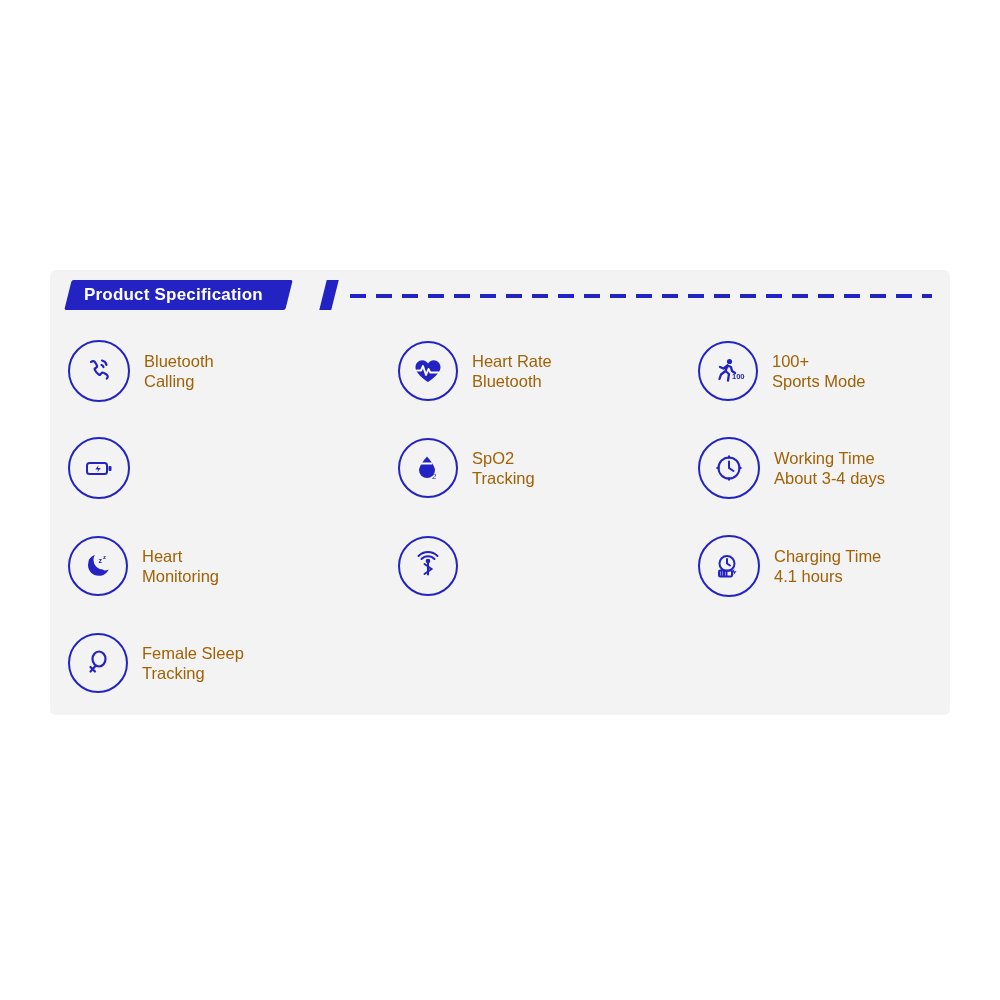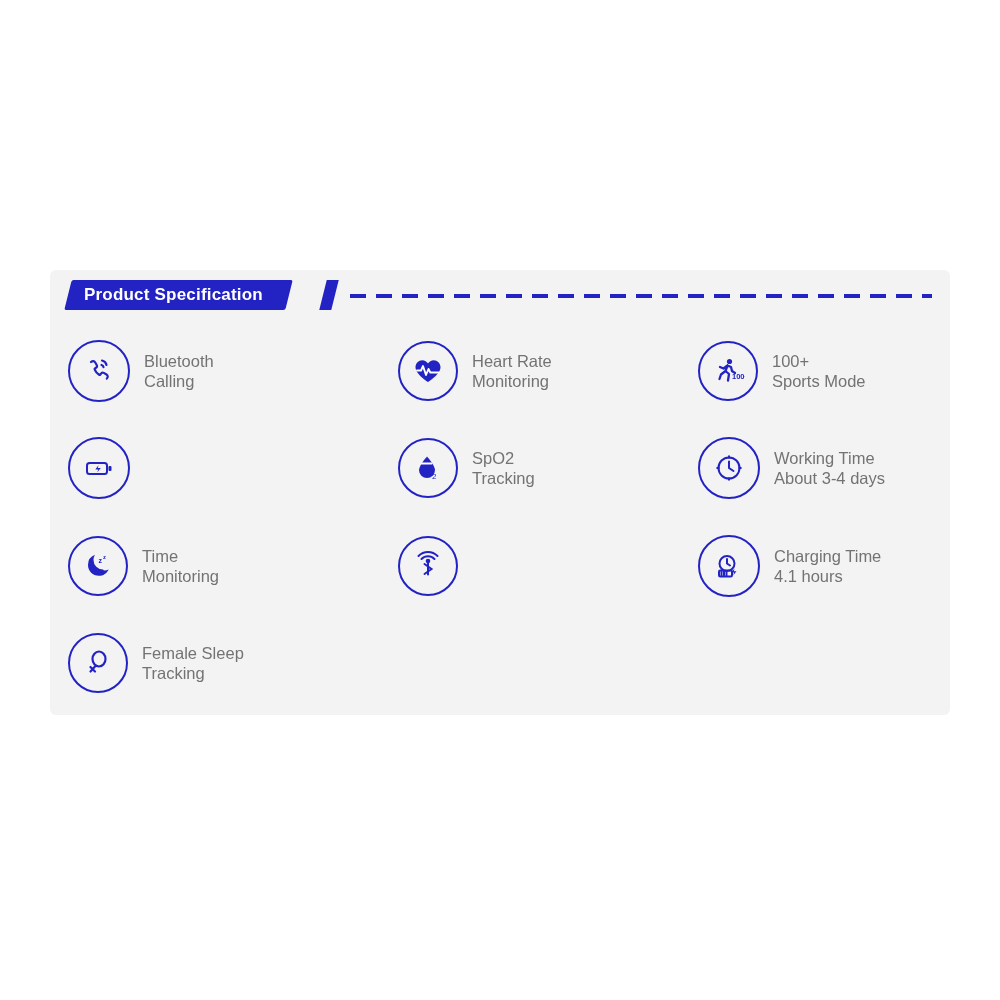--- a/index.html
+++ b/index.html
@@ -94,21 +94,21 @@
     height: 58px;
     border-radius: 50%;
     border: 2px solid #2323c4;
     display: flex;
     align-items: center;
     justify-content: center;
     background: transparent;
   }
   .icon-wrap svg { display: block; }
   .label {
-    color: #737373;
+    color: #a16207;
     font-size: 16.5px;
     line-height: 1.22;
     font-family: "Liberation Sans", sans-serif;
     white-space: pre-line;
   }
   .col2 .icon-wrap { width: 56px; height: 56px; }
   .col3 .icon-wrap { width: 56px; height: 56px; }
 </style>
 </head>
 <body>
@@ -139,21 +139,21 @@
       </div>
 
       <div class="cell col2">
         <span class="icon-wrap">
           <svg width="34" height="34" viewBox="0 0 34 34">
             <path d="M17 28S4.5 20.3 4.5 13.2C4.5 9.2 7.6 6.3 11.3 6.3c2.4 0 4.5 1.3 5.7 3.2 1.2-1.9 3.3-3.2 5.7-3.2 3.7 0 6.8 2.9 6.8 6.9C29.5 20.3 17 28 17 28z" fill="#2323c4"></path>
             <path d="M6 16.5h4l2-4.5 3 9 2.5-6 1.8 3.5H28" fill="none" stroke="#ffffff" stroke-width="1.9" stroke-linecap="round" stroke-linejoin="round"></path>
           </svg>
         </span>
         <span class="label">Heart Rate
-Monitoring</span>
+Bluetooth</span>
       </div>
 
       <div class="cell col3">
         <span class="icon-wrap">
           <svg width="34" height="34" viewBox="0 0 34 34">
             <circle cx="18.5" cy="7.5" r="2.6" fill="#2323c4"></circle>
             <path d="M16.5 11.5l-4 3-3.5-1.5M16.5 11.5l3.5 1.5 1 4 3 2M16.5 11.5l-2 5.5 3.5 3-1 6.5M14.5 17l-4.5 3.5-1.5 4.5" stroke="#2323c4" stroke-width="2.3" fill="none" stroke-linecap="round" stroke-linejoin="round"></path>
             <text x="21" y="25" font-family="'Liberation Sans', sans-serif" font-size="7.5" font-weight="bold" fill="#2323c4">100+</text>
           </svg>
         </span>
@@ -197,21 +197,21 @@
       </div>
 
       <div class="cell col2">
         <span class="icon-wrap">
           <svg width="34" height="34" viewBox="0 0 34 34">
             <path d="M22 20.5A9.5 9.5 0 0 1 12.5 11c0-1.9.6-3.7 1.5-5.2A10.8 10.8 0 0 0 7 16c0 6 4.8 10.8 10.8 10.8 4.4 0 8.2-2.6 9.9-6.4-1.4.7-3 1.1-4.7 1.1z" fill="#2323c4"></path>
             <text x="17.5" y="14" font-family="'Liberation Sans', sans-serif" font-size="7" font-weight="bold" fill="#2323c4">z</text>
             <text x="22" y="10" font-family="'Liberation Sans', sans-serif" font-size="6" font-weight="bold" fill="#2323c4">z</text>
           </svg>
         </span>
-        <span class="label">Time
+        <span class="label">Heart
 Monitoring</span>
       </div>
 
       <div class="cell col3">
         <span class="icon-wrap">
           <svg width="34" height="34" viewBox="0 0 34 34" fill="none" stroke="#2323c4" stroke-width="2" stroke-linecap="round">
             <path d="M17 12.5v13"></path>
             <path d="M13.5 15l7 5-7 5" fill="none"></path>
             <circle cx="17" cy="12" r="2.3" fill="#2323c4" stroke="none"></circle>
             <path d="M10.5 10a9 9 0 0 1 13 0"></path>

